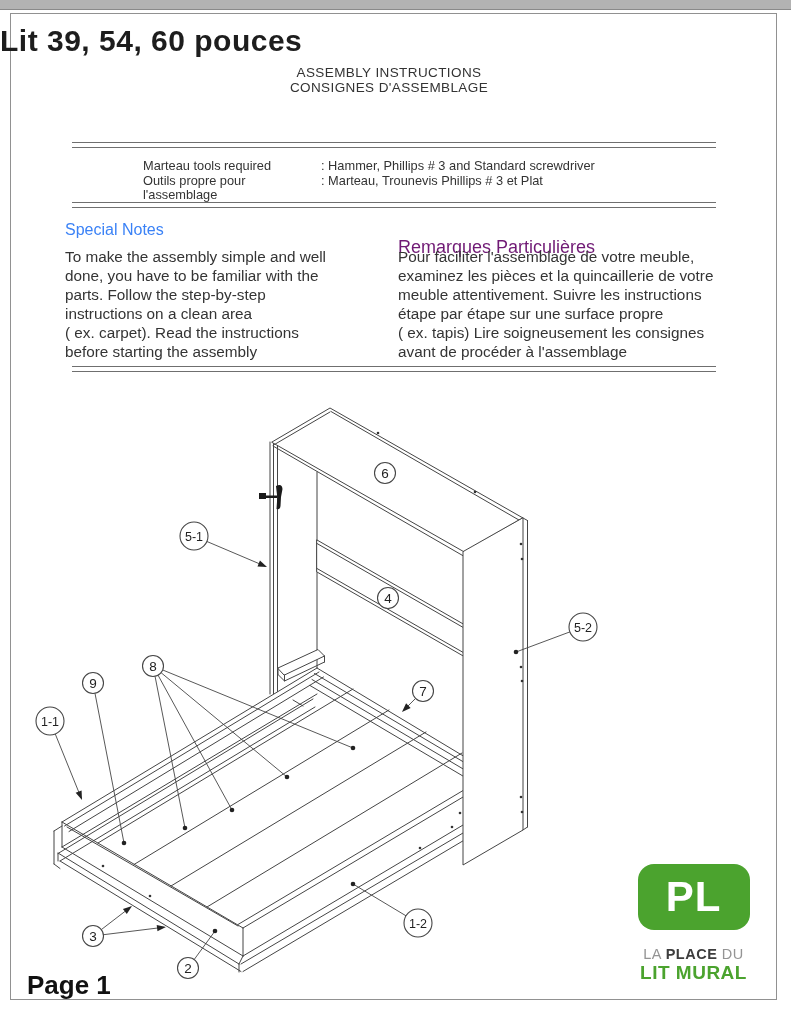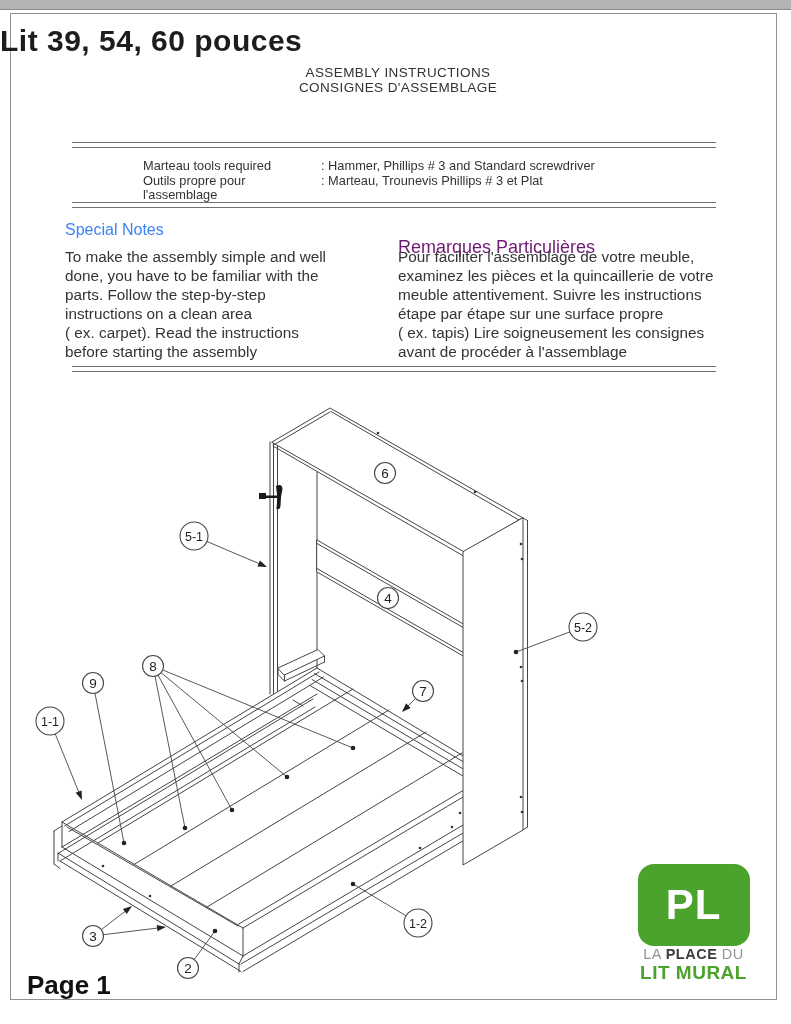--- a/index.html
+++ b/index.html
@@ -5,41 +5,41 @@
   html,body{margin:0;padding:0;background:#ffffff;}
   body{width:791px;height:1024px;position:relative;overflow:hidden;
        font-family:"Liberation Sans","DejaVu Sans",sans-serif;color:#353535;}
   .top-strip{position:absolute;left:0;top:0;width:791px;height:9px;
              background:#b3b3b3;border-bottom:1px solid #8a8a8a;}
   .page-border{position:absolute;left:10px;top:13px;width:767px;height:987px;
                border:1.5px solid #919191;box-sizing:border-box;background:#fff;}
   .title{position:absolute;left:0;top:24px;width:791px;text-align:left;
          font-size:30px;font-weight:bold;letter-spacing:0.5px;color:#1d1d1d;}
   .subtitle{position:absolute;left:0;width:778px;text-align:center;
-            font-size:13.5px;letter-spacing:0.4px;color:#333;margin-left:9px;}
+            font-size:13.5px;letter-spacing:0.4px;color:#333;}
   .sub1{top:65px;} .sub2{top:80px;}
   .dbl-rule{position:absolute;left:72px;width:644px;height:4px;
             border-top:1.5px solid #6f6f6f;border-bottom:1.5px solid #6f6f6f;}
   .rule1{top:142px;} .rule2{top:202px;} .rule3{top:366px;}
   .tools{position:absolute;left:143px;top:159px;font-size:12.8px;line-height:14.5px;color:#333;}
   .tool-row{display:flex;}
   .tool-label{width:178px;}
   .notes-head-en{position:absolute;left:65px;top:221px;font-size:16px;color:#3b82f6;}
   .notes-head-fr{position:absolute;left:398px;top:237px;font-size:18px;color:#701a75;}
   .notes-body{position:absolute;top:247px;font-size:15.3px;line-height:19px;
               color:#343434;white-space:pre-line;}
   .notes-en{left:65px;width:300px;}
   .notes-fr{left:398px;width:345px;}
   svg.diagram{position:absolute;left:0;top:0;width:791px;height:1024px;}
   .page-label{position:absolute;left:27px;top:970px;font-size:26px;font-weight:bold;color:#111;}
   .logo{position:absolute;left:637px;top:864px;width:113px;text-align:center;}
-  .logo-badge{width:112px;height:82px;border-radius:16px;display:flex;
+  .logo-badge{width:112px;height:66px;border-radius:16px;display:flex;
               align-items:center;justify-content:center;margin:0 auto;}
   .logo-monogram{color:#ffffff;font-size:42px;font-weight:bold;letter-spacing:1px;}
-  .logo-line1{margin-top:0;font-size:14.5px;letter-spacing:0.5px;}
+  .logo-line1{margin-top:16px;font-size:14.5px;letter-spacing:0.5px;}
   .logo-line1 .lt{font-weight:normal;}
   .logo-line1 .bd{font-weight:bold;}
   .logo-line2{font-size:19px;font-weight:bold;letter-spacing:0.5px;}
 </style>
 </head>
 <body>
 
 <div class="top-strip"></div>
 <div class="page-border"></div>
 

